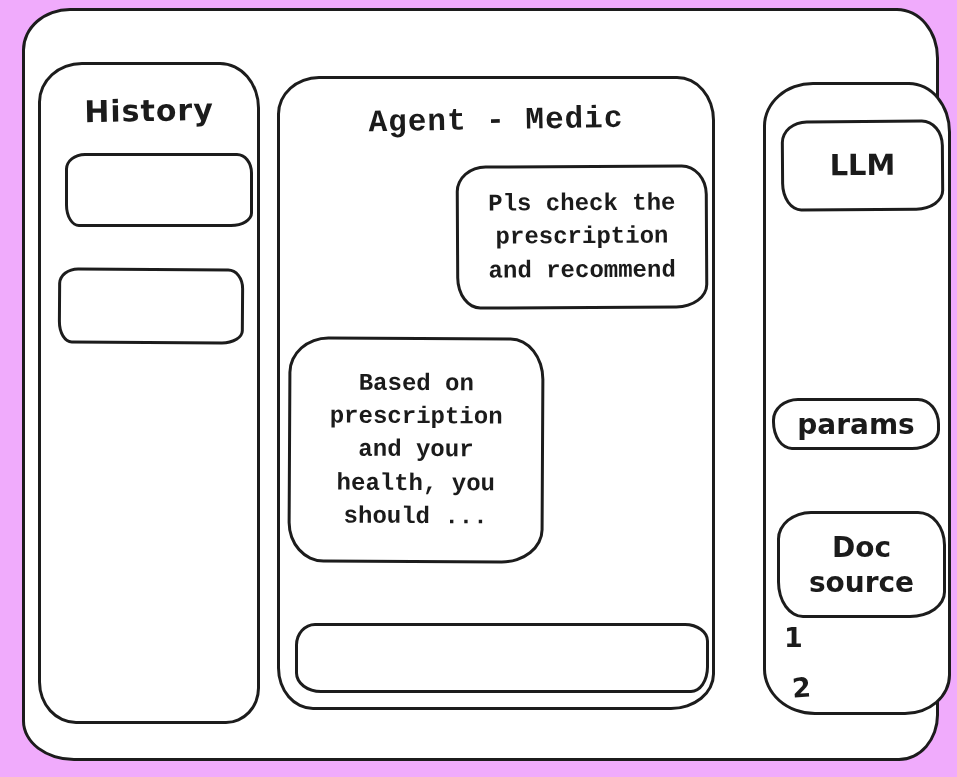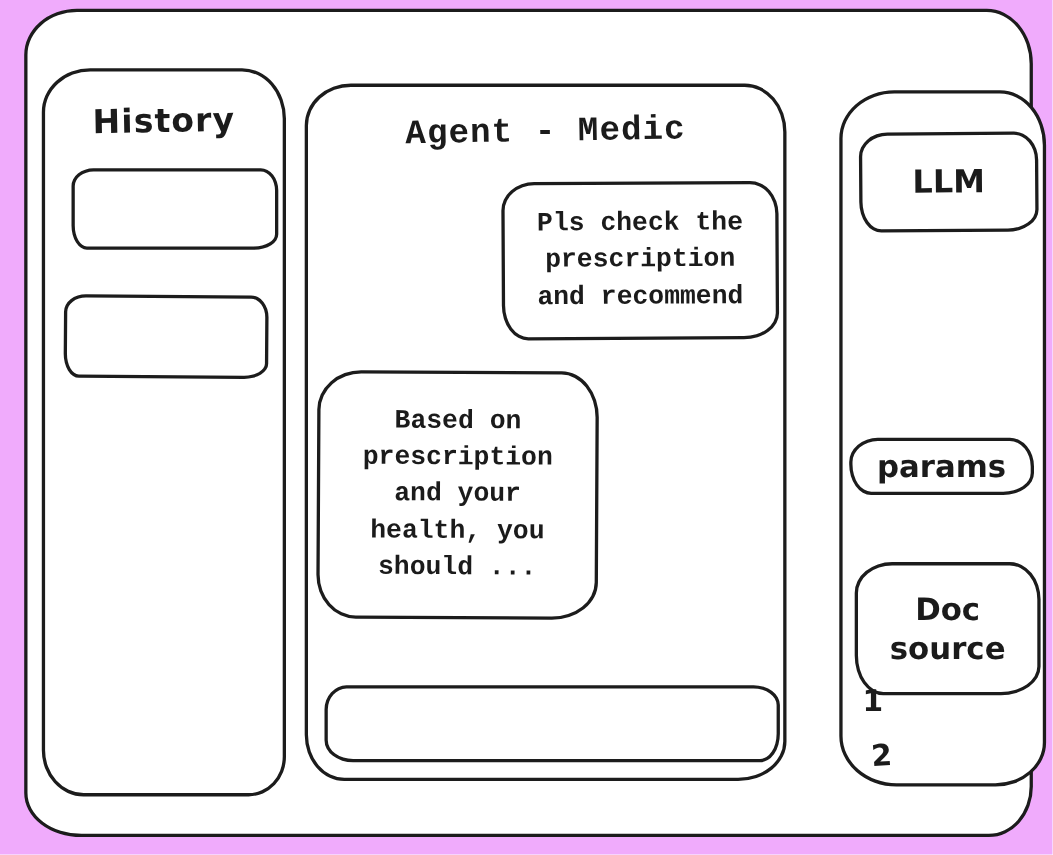--- a/index.html
+++ b/index.html
@@ -110,21 +110,21 @@
     justify-content: center;
     text-align: center;
     font-size: 29px;
     font-weight: 700;
     line-height: 1.25;
     cursor: default;
   }
   .tool-llm    { left: 15px; top: 35px;  width: 163px; height: 91px;  transform: rotate(-0.4deg); }
   .tool-ocr    { left: 15px; top: 148px; width: 163px; height: 88px;  transform: rotate(0.3deg); }
   .tool-params { left: 6px;  top: 313px; width: 168px; height: 52px;  font-size: 28px; }
-  .tool-doc    { left: 11px; top: 426px; width: 169px; height: 121px; font-size: 28px;
+  .tool-doc    { left: 11px; top: 426px; width: 169px; height: 107px; font-size: 28px;
                  border-radius: 34px 28px 36px 26px / 28px 34px 26px 36px; padding: 0 18px; }
   .doc-num {
     position: absolute;
     font-size: 27px;
     font-weight: 700;
   }
   .doc-num-1 { left: 18px; top: 537px; }
   .doc-num-2 { left: 26px; top: 587px; transform: rotate(-4deg); }
 </style>
 </head>

